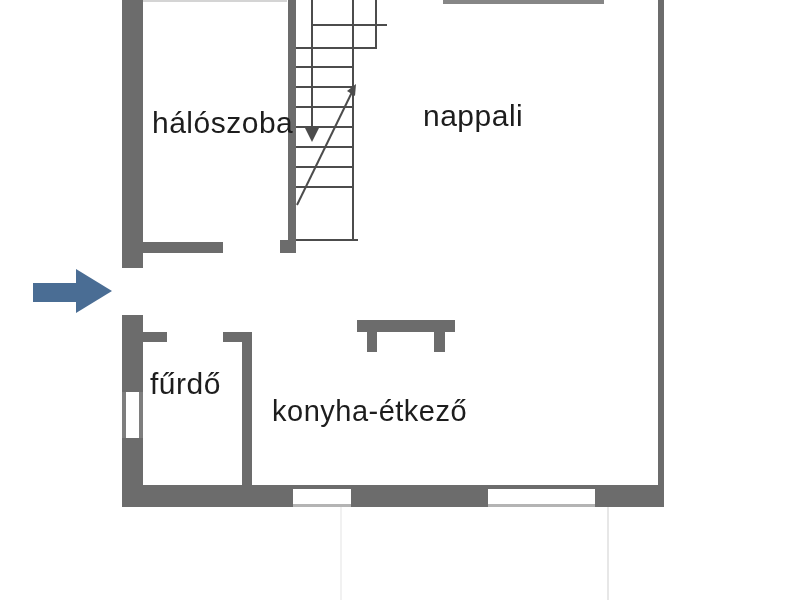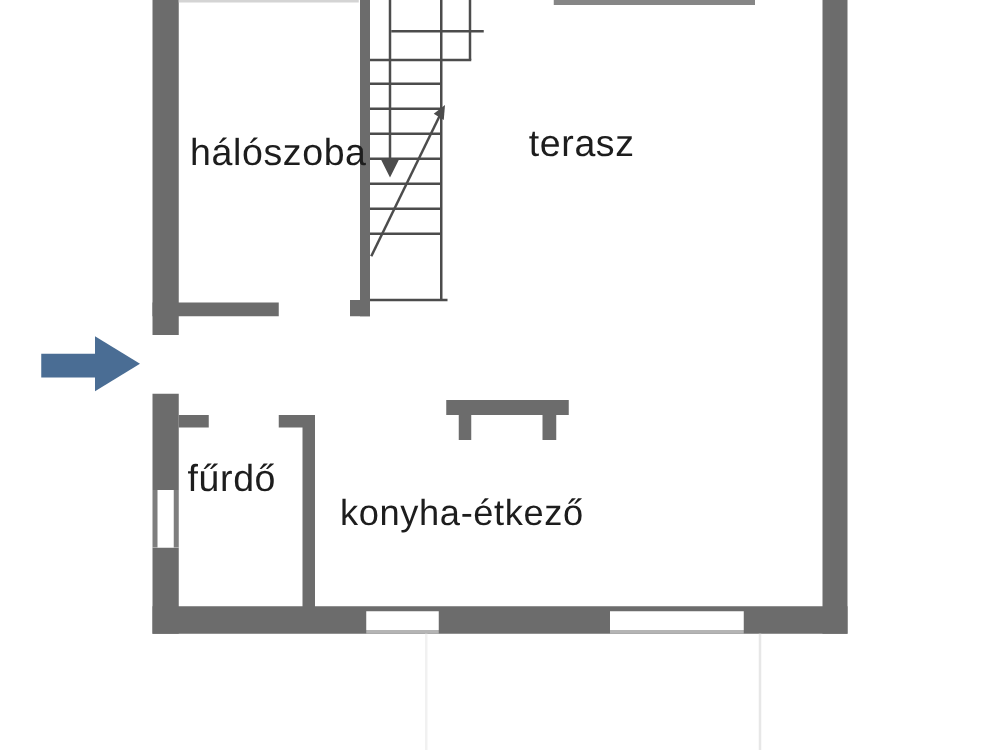--- a/index.html
+++ b/index.html
@@ -4,21 +4,21 @@
 <style>
   :root{
     --wall:#6c6c6c;
     --stair-line:#4c4c4c;
     --entry-arrow:#4a6d94;
     --label-text:#1d1d1d;
     --window-sill:#b4b4b4;
   }
   html,body{margin:0;padding:0;background:#fff;}
   .plan{
-    position:relative;width:800px;height:600px;background:#ffffff;overflow:hidden;
+    position:relative;width:664px;height:600px;background:#ffffff;overflow:hidden;
     font-family:"Liberation Sans",sans-serif;color:var(--label-text);
   }
   .w{position:absolute;background:var(--wall);}
   .hint{position:absolute;background:#d4d4d4;}
   .hint2{position:absolute;background:#868686;}
   .win{position:absolute;background:#ffffff;}
   .sill{position:absolute;background:var(--window-sill);}
   .frame{position:absolute;background:#7e7e7e;}
   .faint{position:absolute;background:#ececec;}
   .label{position:absolute;white-space:nowrap;line-height:1;letter-spacing:0.5px;}
@@ -89,17 +89,17 @@
     <line x1="297" y1="205" x2="354" y2="88"></line>
     <polygon points="356,84 355,96 347,91"></polygon>
   </svg>
 
   <div>
     <div class="arrow-shaft"></div>
     <div class="arrow-head"></div>
   </div>
 
   <span class="label lbl-bedroom">hálószoba</span>
-  <span class="label lbl-living">terasz</span>
+  <span class="label lbl-living">nappali</span>
   <span class="label lbl-bath">fűrdő</span>
   <span class="label lbl-kitchen">konyha-étkező</span>
 
 </div>
 
 </body></html>

